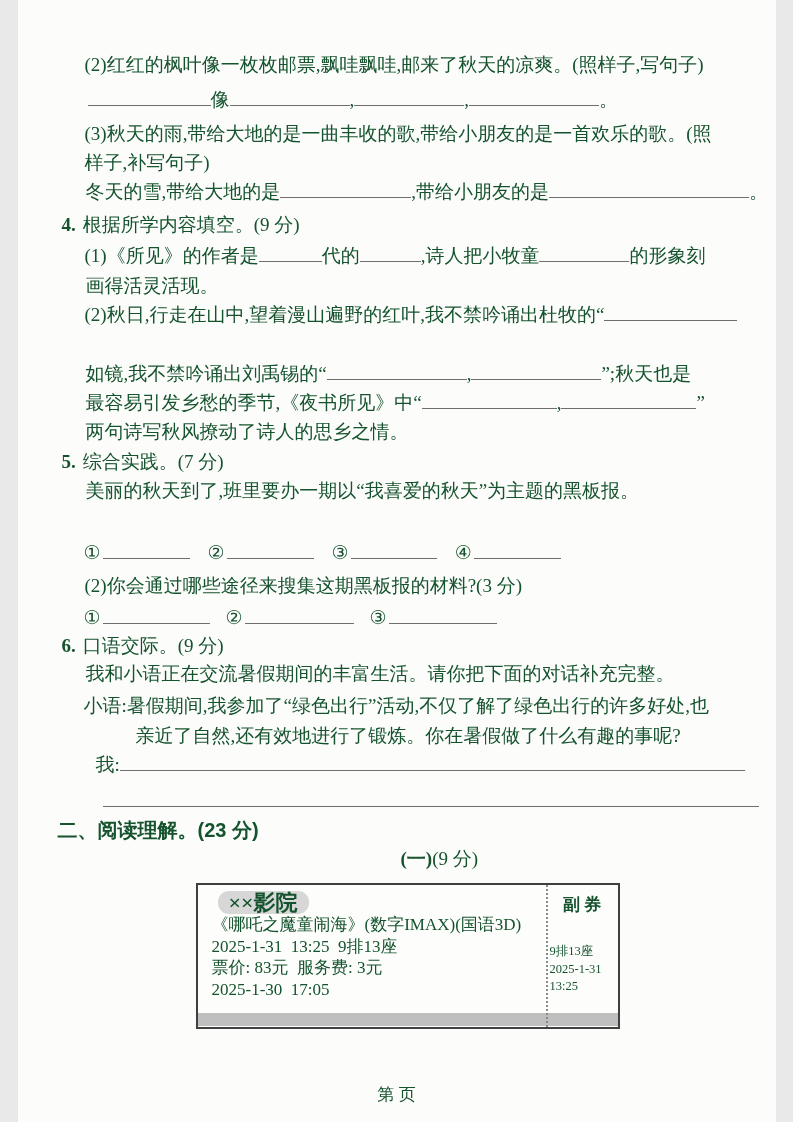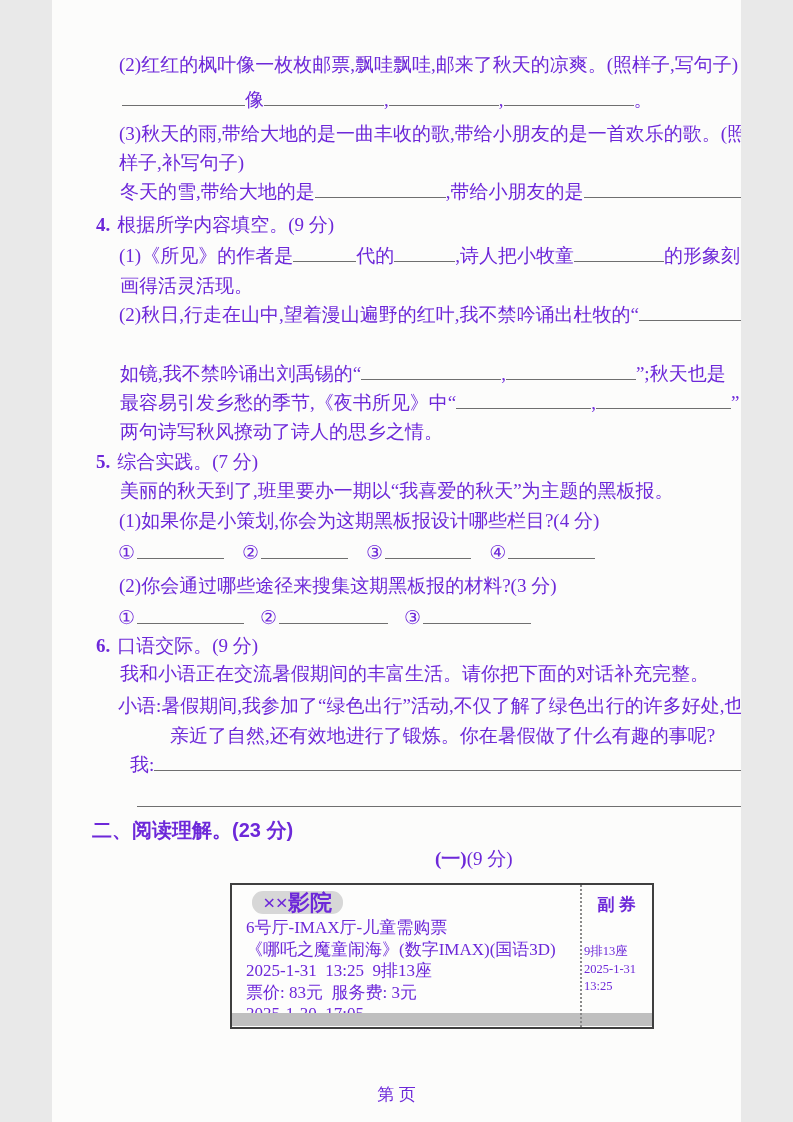--- a/index.html
+++ b/index.html
@@ -1,18 +1,18 @@
 <!DOCTYPE html>
 <html><head>
 <meta charset="utf-8">
 <style>
   html,body { margin:0; padding:0; background:#e9e9e9; }
   .page {
-    position:relative; width:689px; height:1122px; margin:0 auto;
-    background:#fcfcfb; color:#6d28d9; overflow:hidden;
+    position:relative; width:758px; height:1122px; margin:0 auto;
+    background:#fcfcfb; color:#14532d; overflow:hidden;
     font-family:"Liberation Serif", serif;
   }
   .ln { position:absolute; white-space:nowrap; font-size:19px; line-height:26px; }
   .blank { display:inline-block; height:17px; border-bottom:1.4px solid #6f6f6f; }
   .spacer { display:inline-block; }
   .hnum { font-weight:bold; margin-right:7px; }
   .sec-heading { font-family:"Liberation Sans", sans-serif; font-weight:bold; font-size:20px; }
   .part-main { font-weight:bold; }
   .rule { position:absolute; border-top:1.4px solid #6f6f6f; height:0; }
   .circle { margin-right:2px; }
@@ -69,21 +69,20 @@
   </div>
   <div class="ln" style="left:68px; top:390px">
     <span>最容易引发乡愁的季节,《夜书所见》中“</span><span class="blank" style="width:135px"></span><span>,</span><span class="blank" style="width:135px"></span><span>”</span>
   </div>
   <div class="ln" style="left:68px; top:419px">两句诗写秋风撩动了诗人的思乡之情。</div>
 
   <div class="ln" style="left:44px; top:449px">
     <span class="hnum">5.</span><span>综合实践。(7 分)</span>
   </div>
   <div class="ln" style="left:68px; top:478px">美丽的秋天到了,班里要办一期以“我喜爱的秋天”为主题的黑板报。</div>
-  <div class="ln" style="left:67px; top:508px">(1)如果你是小策划,你会为这期黑板报设计哪些栏目?(4 分)</div>
   <div class="ln" style="left:66px; top:540px">
     <span class="circle">①</span><span class="blank" style="width:87px"></span><span class="spacer" style="width:18px"></span><span class="circle">②</span><span class="blank" style="width:87px"></span><span class="spacer" style="width:18px"></span><span class="circle">③</span><span class="blank" style="width:86px"></span><span class="spacer" style="width:18px"></span><span class="circle">④</span><span class="blank" style="width:87px"></span>
   </div>
   <div class="ln" style="left:67px; top:573px">(2)你会通过哪些途径来搜集这期黑板报的材料?(3 分)</div>
   <div class="ln" style="left:66px; top:605px">
     <span class="circle">①</span><span class="blank" style="width:107px"></span><span class="spacer" style="width:16px"></span><span class="circle">②</span><span class="blank" style="width:109px"></span><span class="spacer" style="width:16px"></span><span class="circle">③</span><span class="blank" style="width:108px"></span>
   </div>
 
   <div class="ln" style="left:44px; top:633px">
     <span class="hnum">6.</span><span>口语交际。(9 分)</span>
@@ -99,21 +98,20 @@
   <div class="rule" style="left:85px; top:806px; width:656px"></div>
 
   <div class="ln sec-heading" style="left:40px; top:817px">二、阅读理解。(23 分)</div>
   <div class="ln" style="left:383px; top:846px">
     <span class="part-main">(一)</span><span>(9 分)</span>
   </div>
 
   <div class="ticket">
     <div class="ticket-main">
       <span class="pill">××影院</span>
-      <div class="t-line t-first">6号厅-IMAX厅-儿童需购票</div>
       <div class="t-line">《哪吒之魔童闹海》(数字IMAX)(国语3D)</div>
       <div class="t-line">2025-1-31  13:25  9排13座</div>
       <div class="t-line">票价: 83元  服务费: 3元</div>
       <div class="t-line">2025-1-30  17:05</div>
     </div>
     <div class="tbar"></div>
     <div class="perf"></div>
     <div class="stub">
       <div class="stub-title">副 券</div>
       <div class="stub-block">

